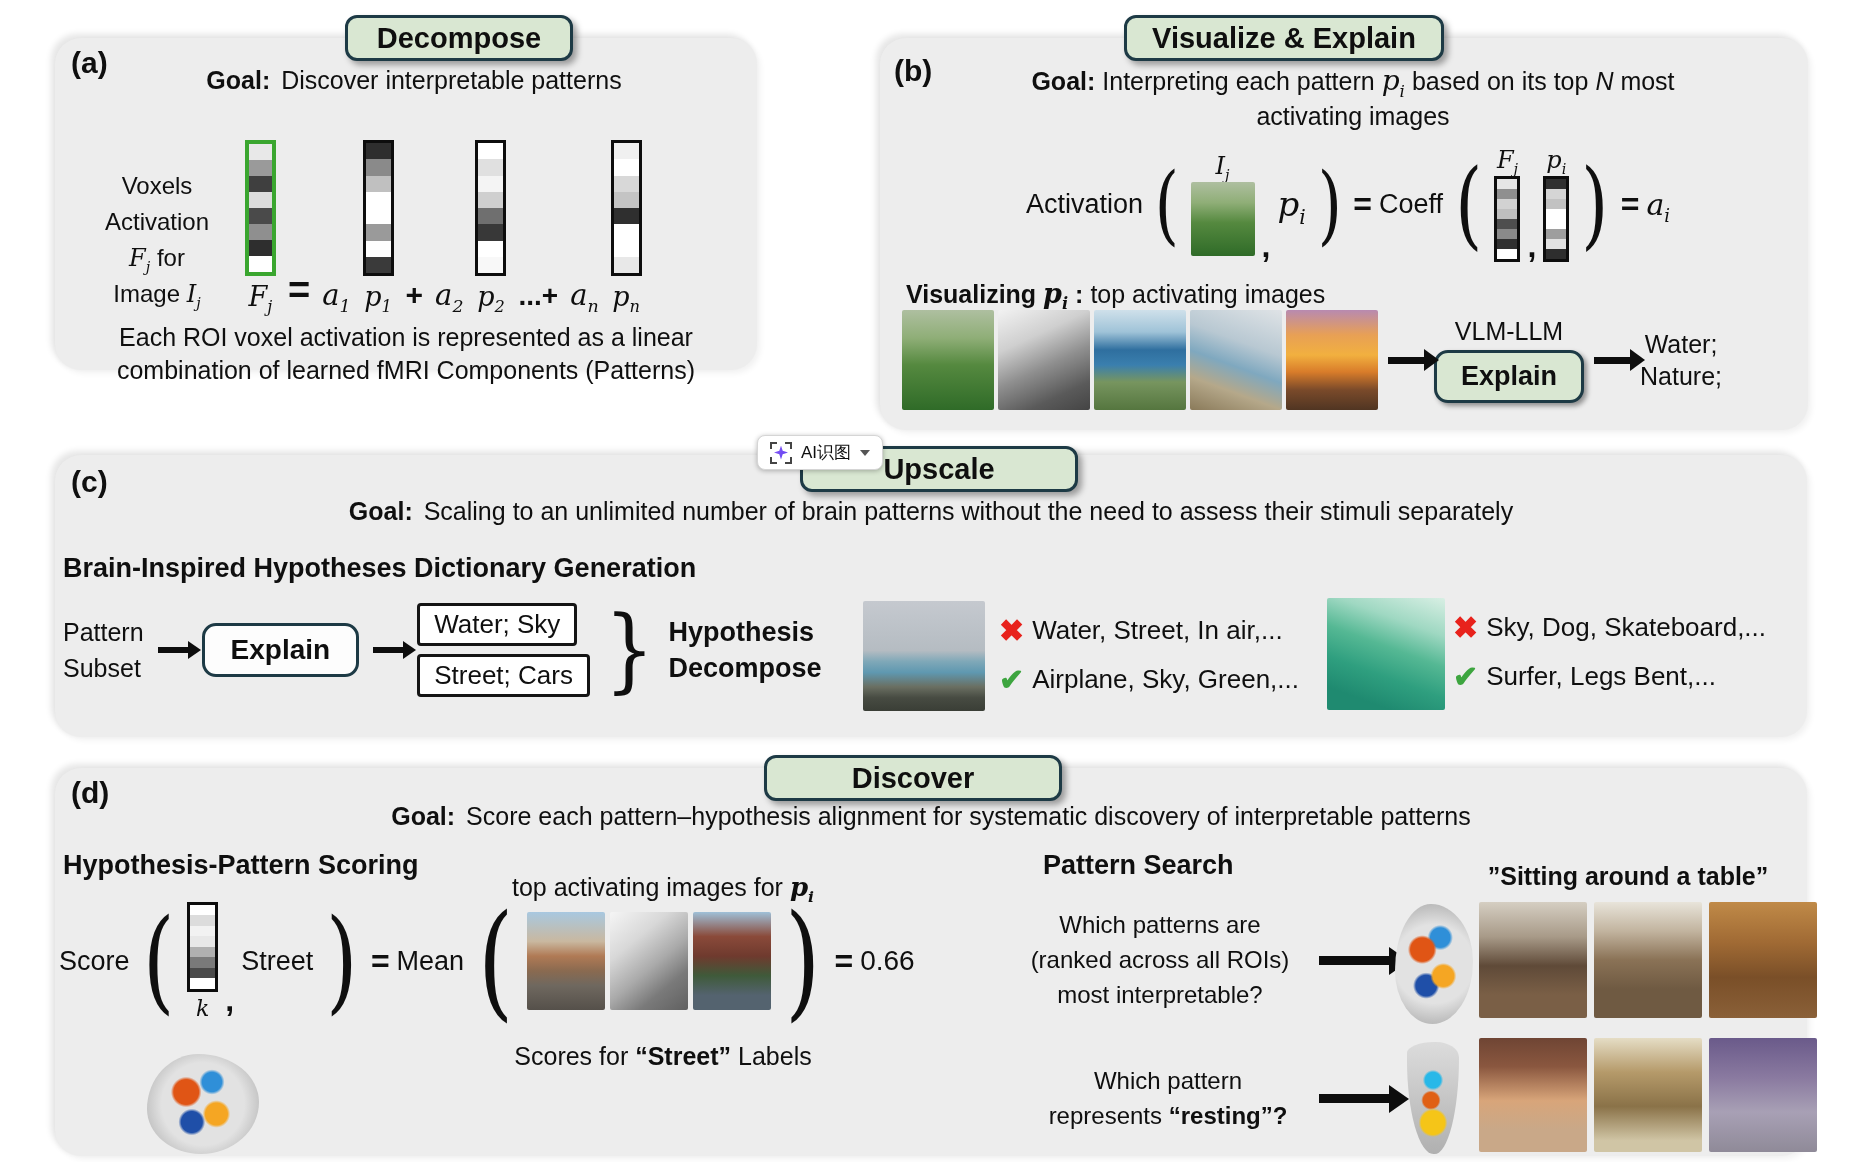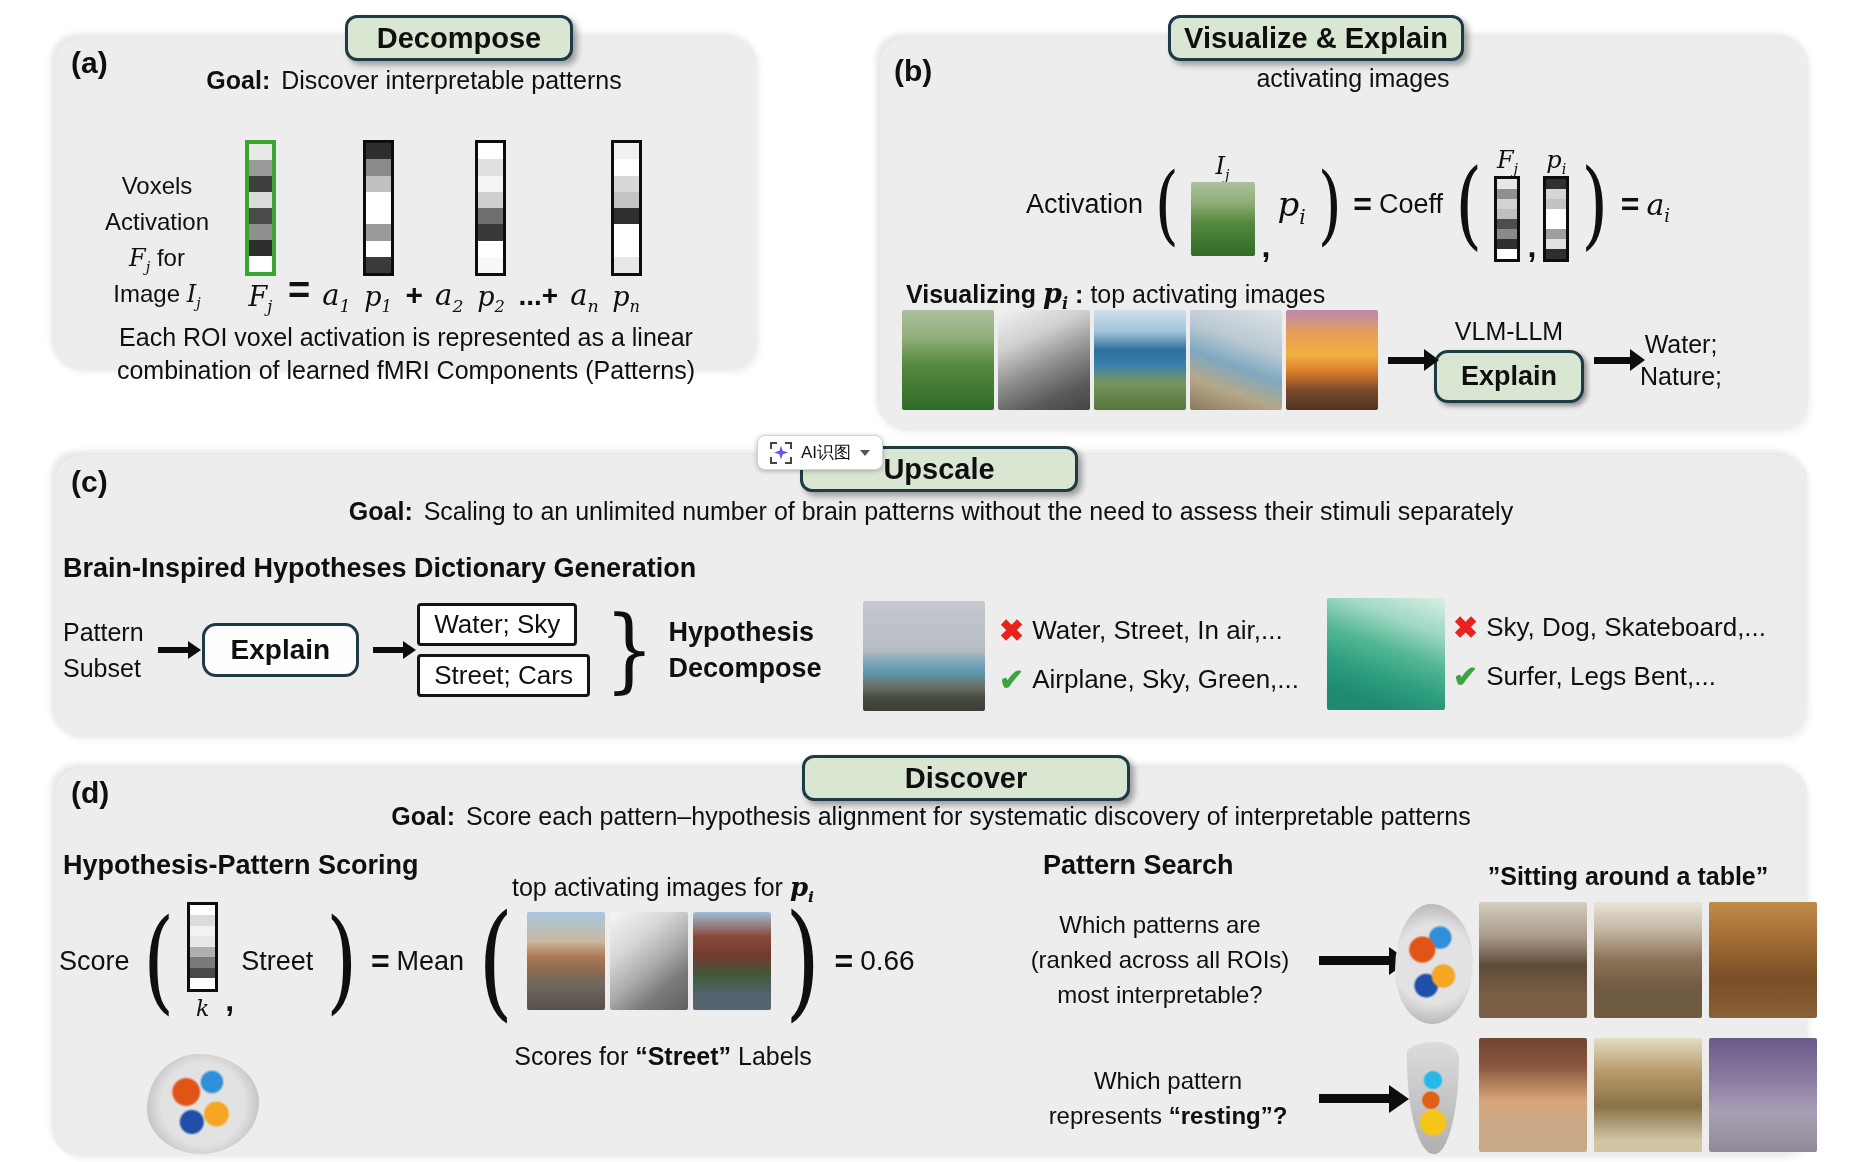--- a/index.html
+++ b/index.html
@@ -11,23 +11,23 @@
   #panel-a{left:55px;top:38px;width:702px;height:332px}
   #panel-b{left:880px;top:38px;width:928px;height:392px}
   #panel-c{left:55px;top:455px;width:1752px;height:282px}
   #panel-d{left:55px;top:768px;width:1752px;height:388px}
 
   .hdr{position:absolute;display:flex;align-items:center;justify-content:center;
        background:#d9e7d2;border:3px solid #1d3a45;border-radius:12px;
        font-weight:700;font-size:29px;height:46px;z-index:6;
        box-shadow:4px 4px 6px rgba(0,0,0,.35)}
   #hdr-a{left:345px;top:15px;width:228px}
-  #hdr-b{left:1168px;top:15px;width:296px}
+  #hdr-b{left:1124px;top:15px;width:320px}
   #hdr-c{left:800px;top:446px;width:278px}
-  #hdr-d{left:802px;top:755px;width:328px}
+  #hdr-d{left:764px;top:755px;width:298px}
 
   .tag{position:absolute;font-weight:700;font-size:30px}
   .goal{position:absolute;text-align:center;font-size:25px;line-height:1.35}
   .goal b{margin-right:4px}
 
   .mi{font-family:"DejaVu Serif",serif;font-style:italic}
   sub{font-size:60%;line-height:0;font-family:inherit;font-style:inherit}
   .beq{font-weight:800;font-size:32px}
   .plus{font-size:30px;font-weight:600}
   .dots{font-size:28px;font-weight:600}
@@ -242,20 +242,28 @@
 
     <div class="caption">
       <div>Each ROI voxel activation is represented as a linear</div>
       <div>combination of learned fMRI Components (Patterns)</div>
     </div>
   </section>
 
   <section class="panel" id="panel-b">
     <div class="tag" style="left:14px;top:16px">(b)</div>
     <div class="pb-goal">
+      <div>
+        <b>Goal:</b>
+        <span>Interpreting each pattern</span>
+        <span class="mi" style="font-size:28px"><span>p</span><sub>i</sub></span>
+        <span>based on its top</span>
+        <i>N</i>
+        <span>most</span>
+      </div>
       <div>activating images</div>
     </div>
 
     <div class="pb-formula">
       <span>Activation</span>
       <span class="paren p86">(</span>
       <div class="veccol" style="gap:2px">
         <span class="vlabel sm mi"><span>I</span><sub>j</sub></span>
         <div class="photo ph-hippos" style="width:64px;height:74px"></div>
       </div>

